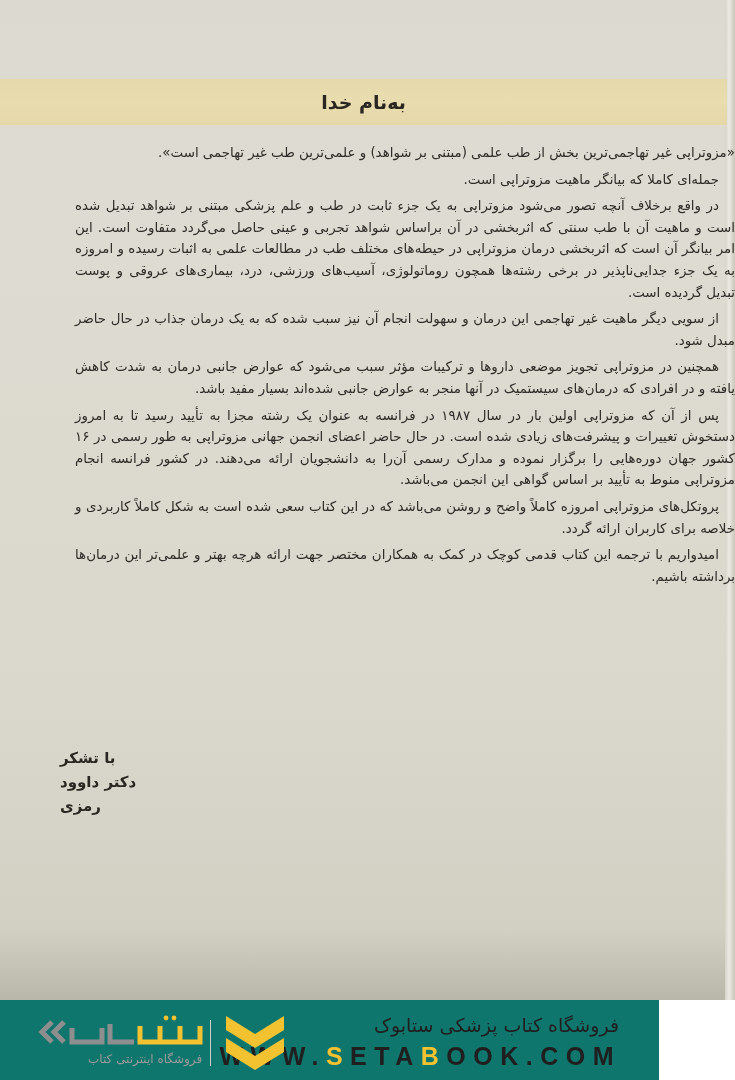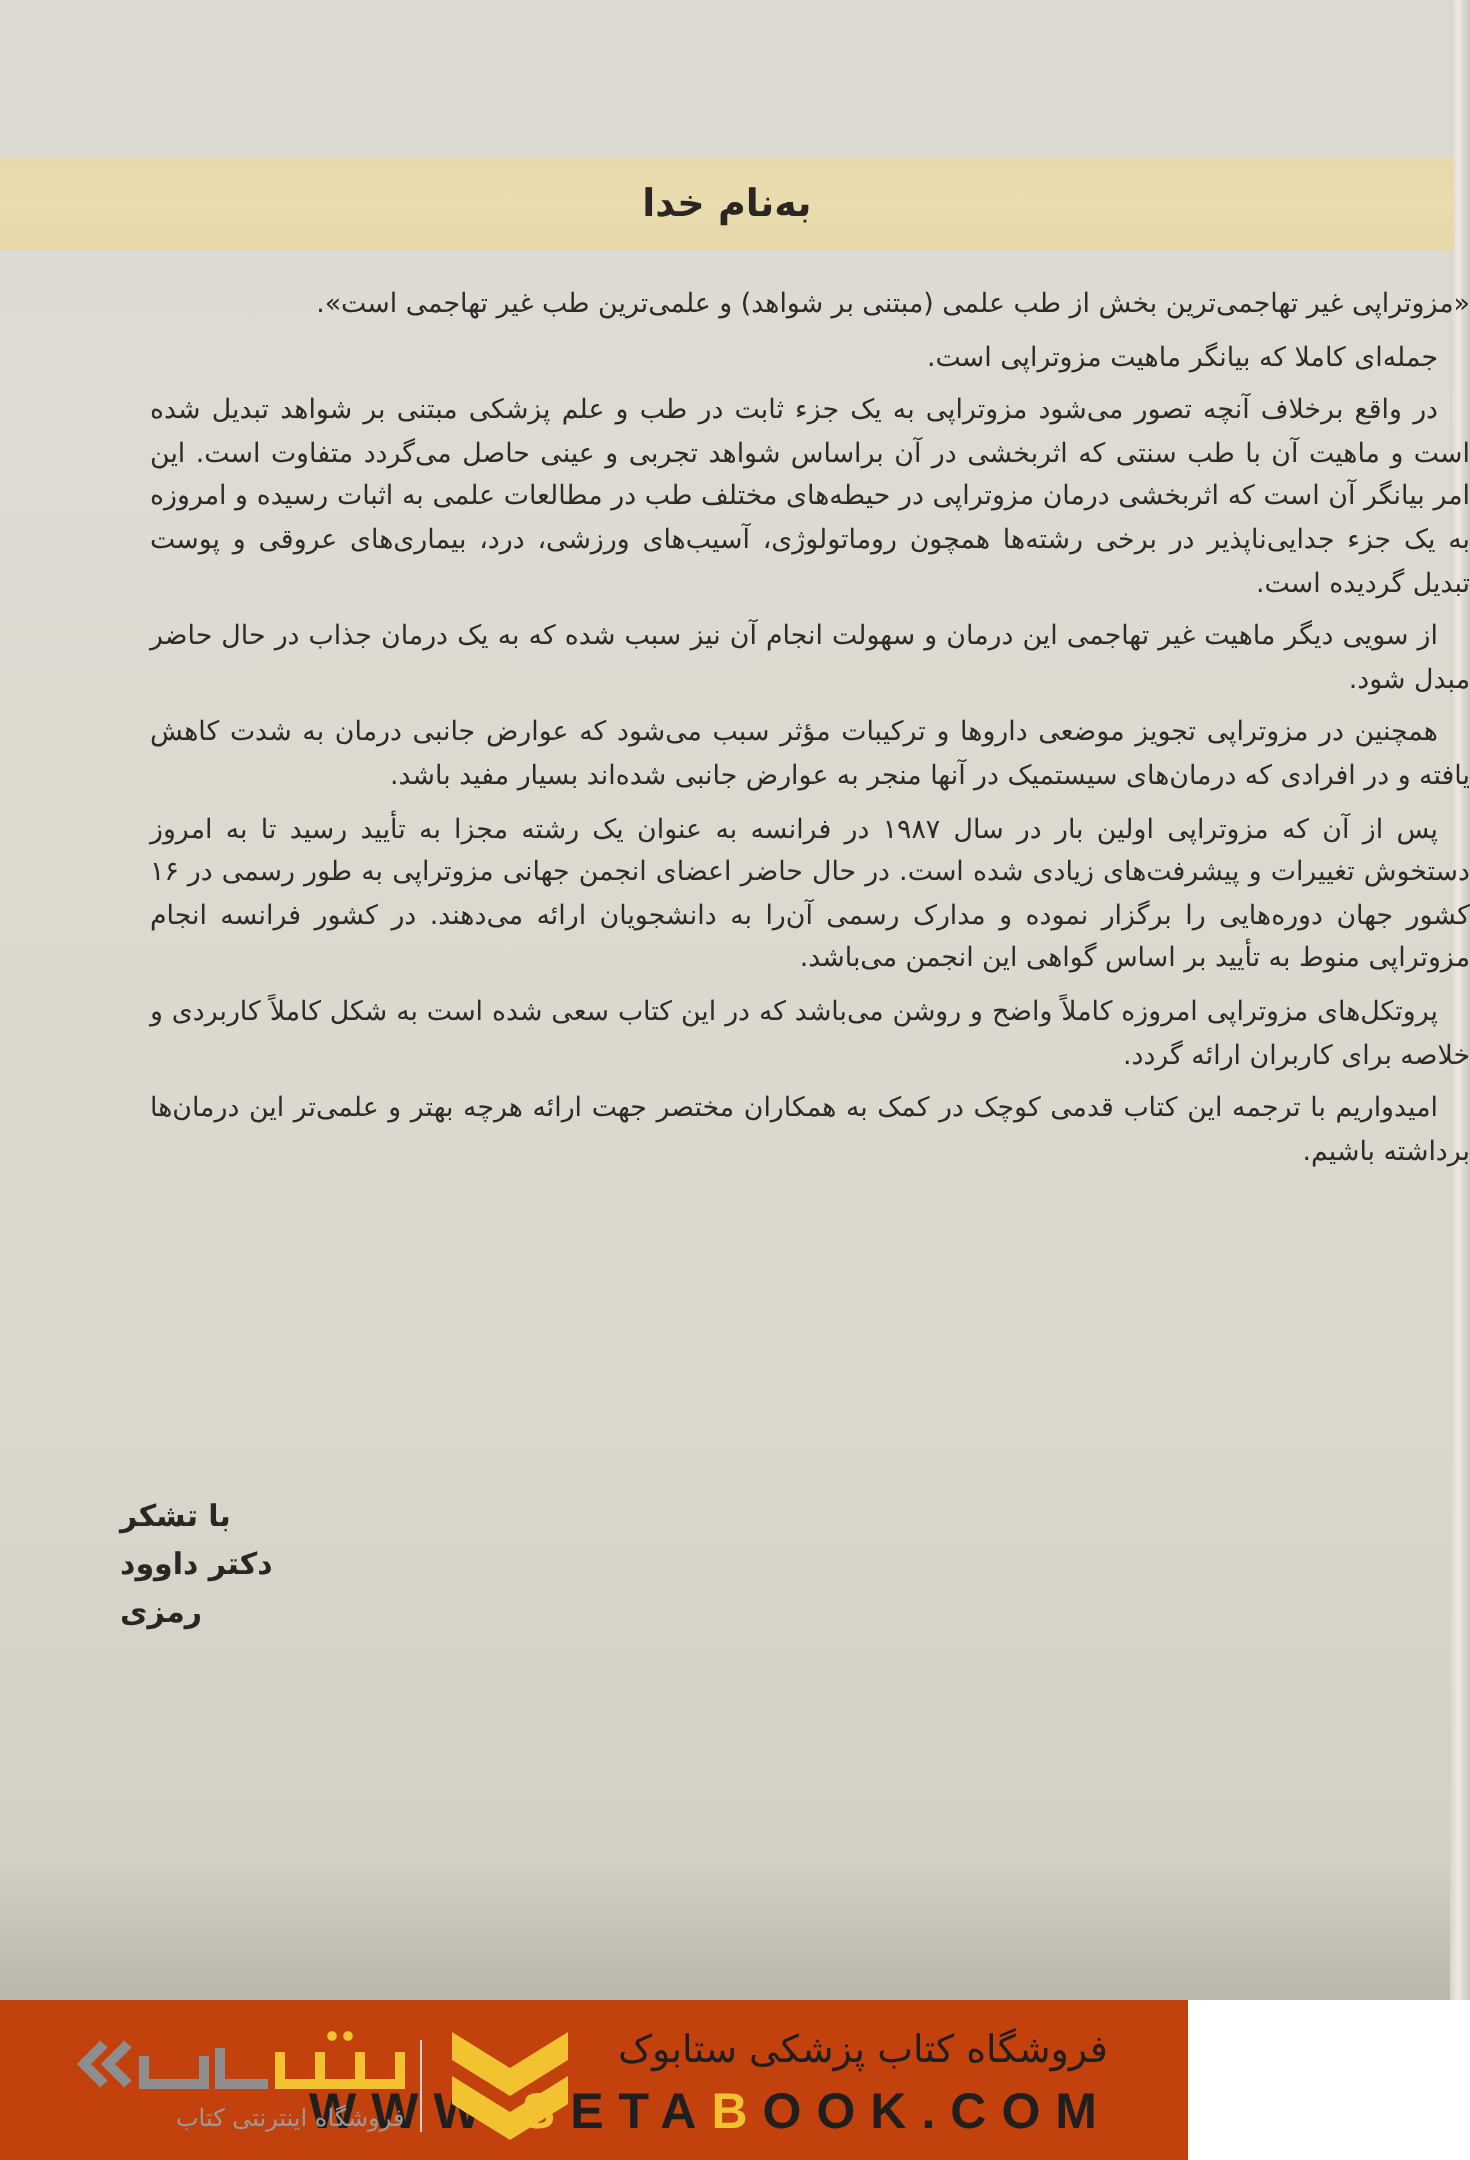--- a/index.html
+++ b/index.html
@@ -37,21 +37,21 @@
 
     .signature {
       position: absolute; left: 60px; top: 730px; width: 120px;
       direction: rtl; text-align: left;
       font-family: "DejaVu Sans", sans-serif; font-weight: bold; font-size: 15px; line-height: 24px;
       color: #2a2622;
       margin-top: 16px;
     }
 
     .footer {
-      position: absolute; left: 0; top: 1000px; width: 594px; height: 80px; background: #c2410c;
+      position: absolute; left: 0; top: 1000px; width: 659px; height: 80px; background: #0f766e;
     }
     .store-title {
       position: absolute; right: 40px; top: 14px; direction: rtl;
       font-family: "DejaVu Sans", sans-serif; font-size: 19px; color: #1f1f1f;
     }
     .store-url {
       position: absolute; right: 38px; top: 42px;
       font-family: "Liberation Sans", sans-serif; font-size: 25px; letter-spacing: 7.5px; color: #1f1f1f; font-weight: bold;
     }
     .store-url .accent { color: #f2c230; }

